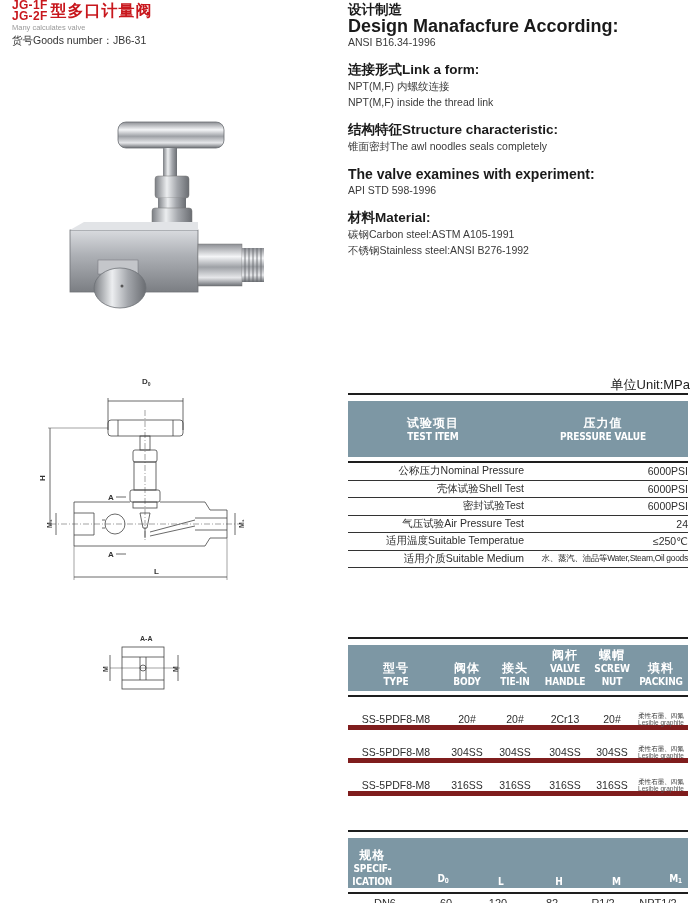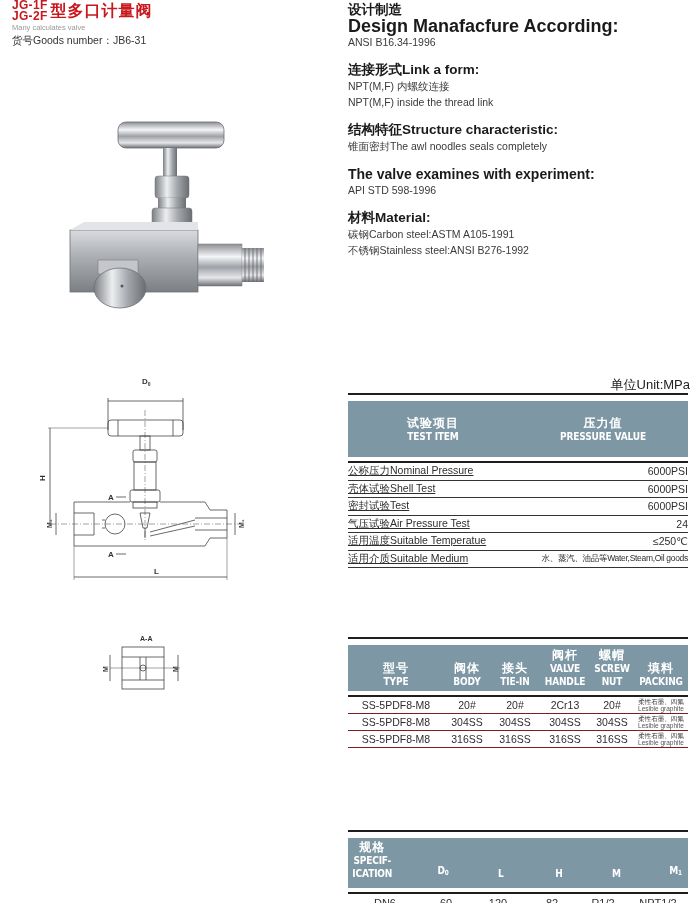--- a/index.html
+++ b/index.html
@@ -34,38 +34,38 @@
   .rule-thick { height: 2px; background: #1e1e1e; }
   .tbl-head { background: #7d97a4; color: #ffffff; font-weight: bold; text-align: center; }
   .hd-cn { font-size: 12px; letter-spacing: 1px; line-height: 14px; }
   .hd-en { font-family: "DejaVu Sans", sans-serif; font-weight: bold; font-size: 11px; transform: scaleX(0.82); line-height: 13px; letter-spacing: -0.2px; }
 
   
   .test-tbl { top: 393px; }
   .test-tbl .tbl-head { display: flex; height: 56px; margin-top: 6px; align-items: center; }
   .test-tbl .hcell { flex: 1; }
   .test-tbl .row { display: flex; height: 17.5px; border-bottom: 1px solid #333; align-items: center; font-size: 10.5px; color: #2e2e2e; }
-  .test-tbl .row .c1 { width: 176px; text-align: left; text-decoration: underline; }
+  .test-tbl .row .c1 { width: 176px; text-align: right; }
   .test-tbl .row .c2 { flex: 1; text-align: right; }
   .test-tbl .row .c2.small { font-size: 8.5px; letter-spacing: -0.3px; white-space: nowrap; }
 
   
   .mat-tbl { top: 637px; }
   .mat-tbl .tbl-head { display: flex; height: 46px; margin-top: 6px; align-items: flex-end; padding-bottom: 3px; }
   .mat-tbl .hcell { }
-  .mat-tbl .row { display: flex; height: 17px; border-bottom: 1px solid #7f1d1d; align-items: center; font-size: 10.5px; color: #2e2e2e; }
+  .mat-tbl .row { display: flex; height: 17px; border-bottom: 5px solid #7f1d1d; align-items: center; font-size: 10.5px; color: #2e2e2e; margin-top: 16px; }
   .mat-tbl .cell { text-align: center; }
   .w-type { width: 96px; } .w-body { width: 46px; } .w-tie { width: 50px; } .w-handle { width: 50px; } .w-nut { width: 44px; } .w-pack { width: 54px; }
   .packing-cell { line-height: 7px; }
   .packing-cn { font-size: 6.5px; }
   .packing-en { font-size: 6.5px; color: #555; }
 
   
   .size-tbl { top: 830px; }
-  .size-tbl .tbl-head { display: flex; height: 50px; margin-top: 6px; align-items: flex-end; padding-bottom: 8px; gap: 36px; }
+  .size-tbl .tbl-head { display: flex; height: 50px; margin-top: 6px; align-items: flex-end; padding-bottom: 0; gap: 36px; }
   .size-tbl .hcell { text-align: center; }
   .size-tbl .row { display: flex; height: 19px; border-bottom: 1px solid #333; align-items: center; font-size: 11px; color: #2e2e2e; }
   .size-tbl .cell { text-align: center; }
   .s-spec { width: 74px; } .s-d0 { width: 48px; } .s-l { width: 56px; } .s-h { width: 52px; } .s-m { width: 50px; } .s-m1 { width: 60px; }
   .sub { font-size: 7px; vertical-align: -1px; }
 </style>
 </head>
 <body>
 
 <div class="title-block">

